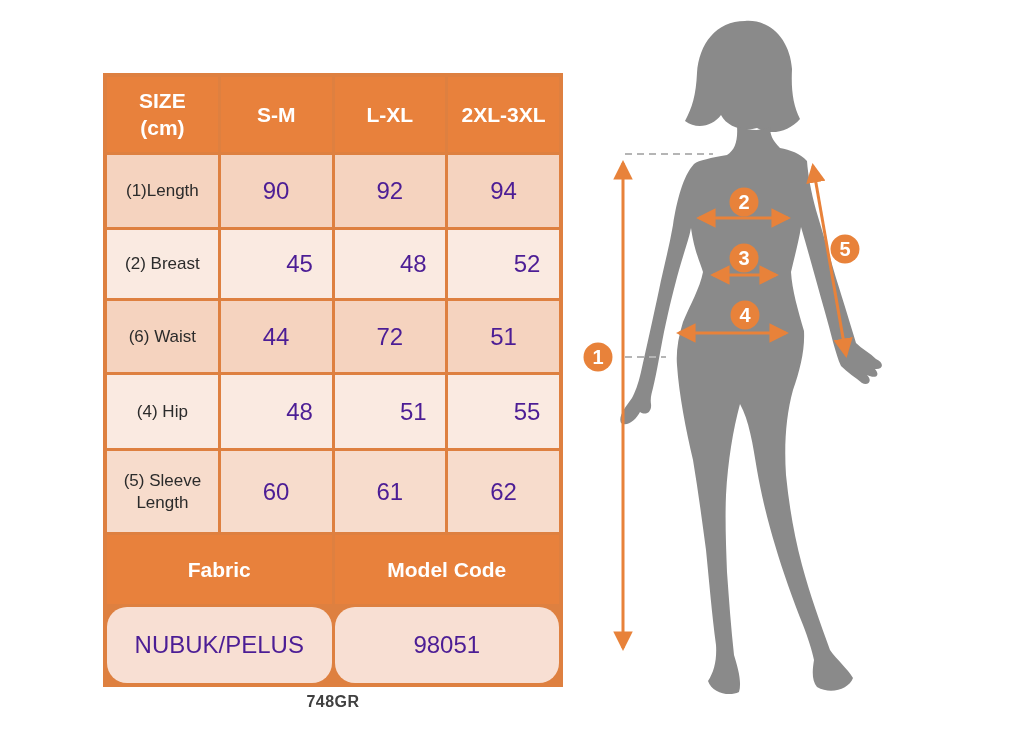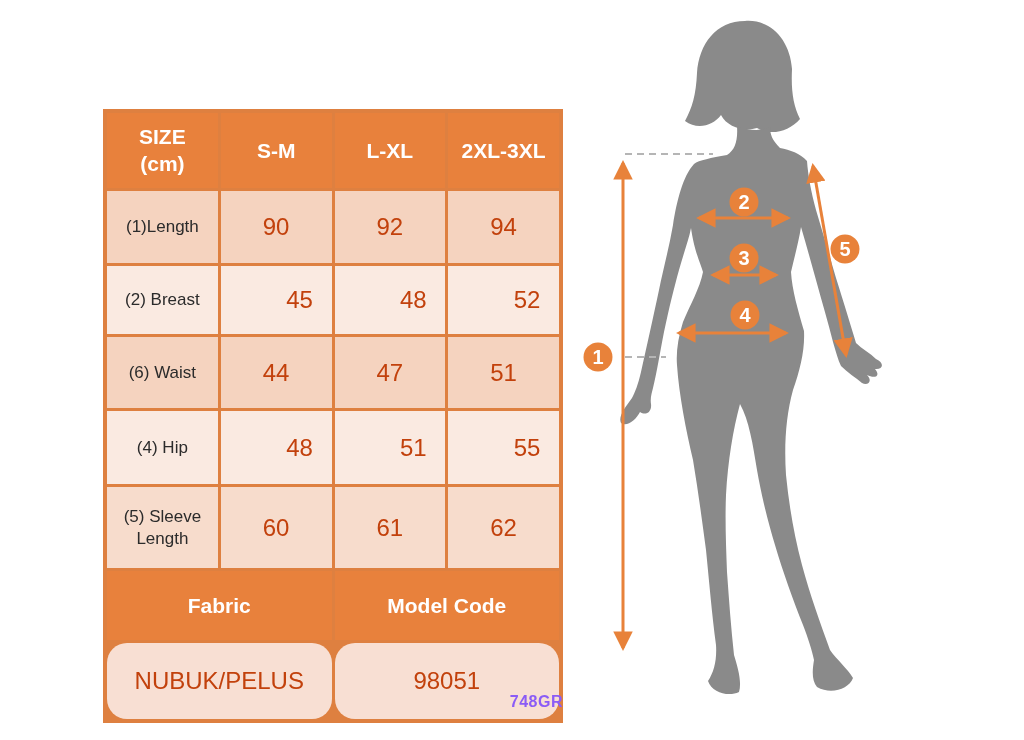--- a/index.html
+++ b/index.html
@@ -7,42 +7,41 @@
     width:1024px;height:740px;position:relative;background:#ffffff;overflow:hidden;
     font-family:"Liberation Sans", sans-serif;
   }
   
   .chart{
     position:absolute;left:103px;top:73px;width:460px;height:614px;
     box-sizing:border-box;border:4px solid #DE8040;background:#DE8040;
     display:grid;gap:3px;
     grid-template-columns:repeat(4,1fr);
     grid-template-rows:75px 72px 68px 71px 73px 81px 69px 1fr;
-    margin-top:36px;
   }
   .cell{
     display:flex;align-items:center;justify-content:center;text-align:center;
     color:#222222;
   }
   .cell.head{
     background:#E8813C;color:#ffffff;font-weight:bold;font-size:21px;
   }
   .corner{white-space:pre-line;line-height:1.25;}
   .cell.label{font-size:17px;color:#2b2b2b;line-height:1.25;padding:0 3px;}
-  .cell.value{font-size:24px;color:#c2410c;}
+  .cell.value{font-size:24px;color:#4c1d95;}
   .rowdark{background:#F5D3BF;}
   .rowlight{background:#FAEAE1;padding-left:47px;}
   .rowmed{background:#F7DCCC;}
   .rowbottom{background:#F8DFD3;border-radius:20px;}
   .span2{grid-column:span 2;}
   .bottomval{font-size:22px;}
   
   .code{
-    position:absolute;left:103px;top:693px;width:460px;text-align:right;
-    font-size:16px;font-weight:bold;color:#8b5cf6;letter-spacing:0.5px;
+    position:absolute;left:103px;top:693px;width:460px;text-align:center;
+    font-size:16px;font-weight:bold;color:#404040;letter-spacing:0.5px;
   }
   
   .figure{position:absolute;left:570px;top:0;}
   .marker-num{
     font-family:"Liberation Sans", sans-serif;font-weight:bold;font-size:20px;fill:#ffffff;
   }
 </style>
 </head>
 <body>
 
@@ -59,21 +58,21 @@
   <div class="cell value rowdark">92</div>
   <div class="cell value rowdark">94</div>
 
   <div class="cell label rowlight">(2) Breast</div>
   <div class="cell value rowlight">45</div>
   <div class="cell value rowlight">48</div>
   <div class="cell value rowlight">52</div>
 
   <div class="cell label rowdark">(6) Waist</div>
   <div class="cell value rowdark">44</div>
-  <div class="cell value rowdark">47</div>
+  <div class="cell value rowdark">72</div>
   <div class="cell value rowdark">51</div>
 
   <div class="cell label rowlight">(4) Hip</div>
   <div class="cell value rowlight">48</div>
   <div class="cell value rowlight">51</div>
   <div class="cell value rowlight">55</div>
 
   <div class="cell label rowmed">(5) Sleeve Length</div>
   <div class="cell value rowmed">60</div>
   <div class="cell value rowmed">61</div>

